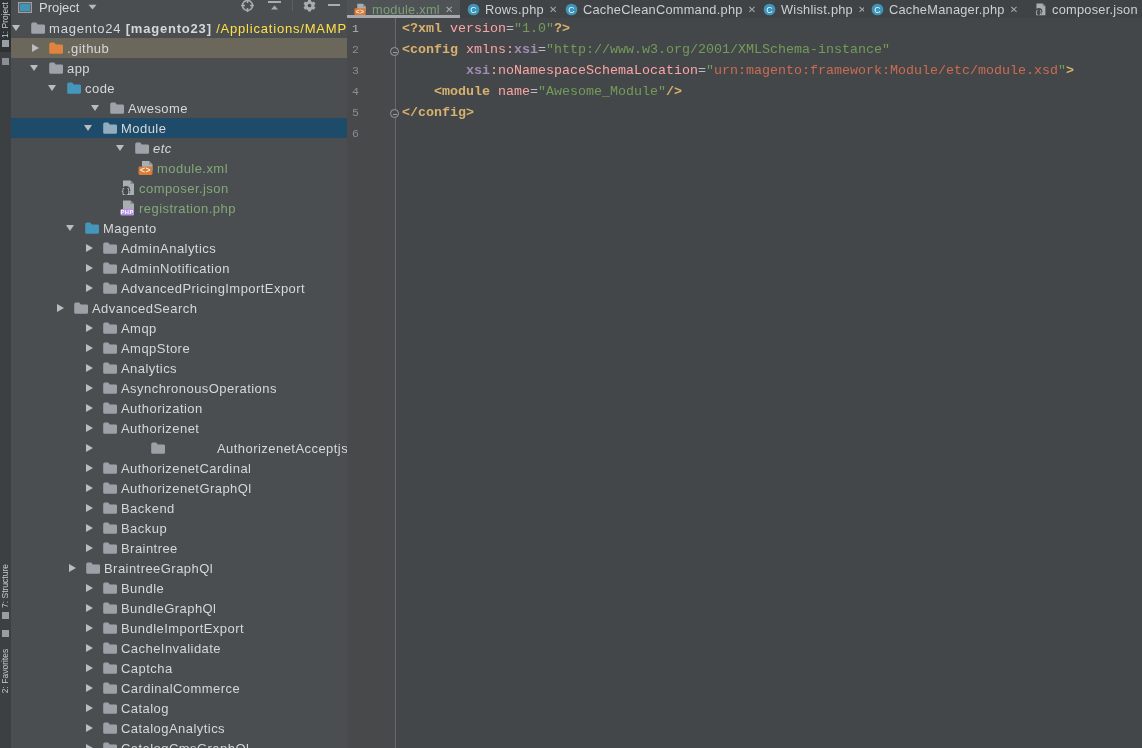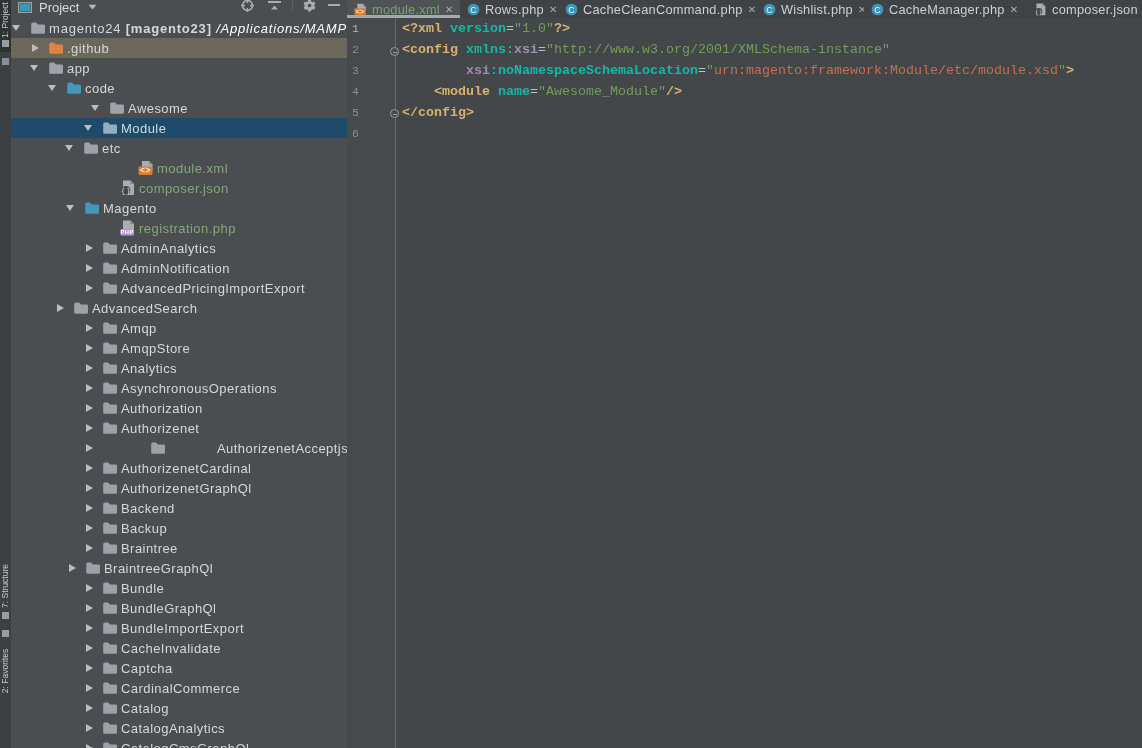--- a/index.html
+++ b/index.html
@@ -10,21 +10,21 @@
 .sq { position:absolute; width:7px; height:7px; background:#999ea2; }
 #panel { position:absolute; left:11px; top:0; width:336px; height:748px; background:#4b4e50; overflow:hidden; }
 #phead { position:absolute; left:0; top:0; width:336px; height:18px; }
 #phead .ptitle { position:absolute; left:7px; top:-2px; height:18px; display:flex; align-items:center; gap:7px;
   color:#d6d9db; font-size:13px; }
 .hicons { position:absolute; top:-4px; height:18px; display:flex; align-items:center; color:#a9adb0; }
 #tree { position:absolute; left:0; top:18px; width:336px; }
 .trow { height:20px; display:flex; align-items:center; white-space:pre; overflow:hidden;
   color:#d4d8da; font-size:13px; letter-spacing:0.45px; }
 .trow b { font-weight:bold; }
-.pathgrey { color:#ffffff;font-style:italic; }
+.pathgrey { color:#fde047; }
 .green { color:#82a878; }
 .ar { width:10px; height:10px; margin-right:8px; flex:none; position:relative; }
 .ad::after { content:""; position:absolute; left:0px; top:2px; border-left:4.5px solid transparent;
   border-right:4.5px solid transparent; border-top:6px solid #b9bdc0; }
 .arr::after { content:""; position:absolute; left:2px; top:0.5px; border-top:4.5px solid transparent;
   border-bottom:4.5px solid transparent; border-left:7px solid #b9bdc0; }
 .ic { width:16px; margin-right:3px; flex:none; display:flex; align-items:center; }
 #editor { position:absolute; left:347px; top:0; width:795px; height:748px; background:#444749; }
 #gutbg { position:absolute; left:0; top:18px; width:48px; height:730px; background:#47494b; }
 #tabbar { position:absolute; left:0; top:0; width:795px; height:18px; background:#404345; }
@@ -39,21 +39,21 @@
 #gutter { position:absolute; left:0; top:18px; width:48px; }
 .ln { height:21px; line-height:21px; text-align:right; width:12px; color:#8a8e91;
   font-family:"Liberation Mono", monospace; font-size:11.5px; }
 .ln.cur { color:#b2b6b8; }
 
 #gsep { position:absolute; left:48px; top:18px; width:1px; height:730px; background:#66696b; }
 #code { position:absolute; left:55px; top:18px; white-space:pre; font-family:"Liberation Mono", monospace;
   font-size:13.333px; }
 .cl { height:21px; line-height:21px; }
 .y { color:#d8b26e; font-weight:bold; }
-.w { color:#14b8a6; font-weight:bold; }
+.w { color:#fca5a5; font-weight:normal; }
 .v { color:#a18cb4; font-weight:bold; }
 .eq { color:#b9bdbf; }
 .g { color:#739c59; }
 .r { color:#cb6b52; }
 .fold { position:absolute; width:9px; height:9px; border:1px solid #989da0; border-radius:50%;
   color:#87898b; background:#47494b; }
 .fold::after { content:""; position:absolute; left:1.5px; top:3.5px; width:4.5px; height:1px; background:#989da0; }
 </style></head>
 <body>
 <div id="panel">
@@ -96,44 +96,44 @@
           </svg></span><span>app</span></div>
 <div class="trow" style="padding-left:37px;"><span class="ar ad"></span><span class="ic"><svg width="16" height="14" viewBox="0 0 16 14">
             <path d="M1.2 3.2 Q1.2 1.6 2.8 1.6 L6.2 1.6 L7.8 3.4 L13.6 3.4 Q15 3.4 15 4.8 L15 11.4 Q15 12.8 13.6 12.8 L2.6 12.8 Q1.2 12.8 1.2 11.4 Z" fill="#4496bb"></path>
           </svg></span><span>code</span></div>
 <div class="trow" style="padding-left:55px;margin-left:25px;"><span class="ar ad"></span><span class="ic"><svg width="16" height="14" viewBox="0 0 16 14">
             <path d="M1.2 3.2 Q1.2 1.6 2.8 1.6 L6.2 1.6 L7.8 3.4 L13.6 3.4 Q15 3.4 15 4.8 L15 11.4 Q15 12.8 13.6 12.8 L2.6 12.8 Q1.2 12.8 1.2 11.4 Z" fill="#9da3a9"></path>
           </svg></span><span>Awesome</span></div>
 <div class="trow" style="padding-left:73px;background:#1d4b69;"><span class="ar ad"></span><span class="ic"><svg width="16" height="14" viewBox="0 0 16 14">
             <path d="M1.2 3.2 Q1.2 1.6 2.8 1.6 L6.2 1.6 L7.8 3.4 L13.6 3.4 Q15 3.4 15 4.8 L15 11.4 Q15 12.8 13.6 12.8 L2.6 12.8 Q1.2 12.8 1.2 11.4 Z" fill="#93adc0"></path>
           </svg></span><span>Module</span></div>
-<div class="trow" style="padding-left:54px;"><span class="ar ad"></span><span class="ic"><svg width="16" height="14" viewBox="0 0 16 14">
+<div class="trow" style="padding-left:105px;font-style:italic;"><span class="ar ad"></span><span class="ic"><svg width="16" height="14" viewBox="0 0 16 14">
             <path d="M1.2 3.2 Q1.2 1.6 2.8 1.6 L6.2 1.6 L7.8 3.4 L13.6 3.4 Q15 3.4 15 4.8 L15 11.4 Q15 12.8 13.6 12.8 L2.6 12.8 Q1.2 12.8 1.2 11.4 Z" fill="#9da3a9"></path>
           </svg></span><span>etc</span></div>
 <div class="trow" style="padding-left:109px;"><span class="ar"></span><span class="ic"><svg width="16" height="16" viewBox="0 0 16 16">
             <path d="M4 1 h7 l3.5 3.5 v6 h-10.5 z" fill="#a9aeb2"></path>
             <path d="M11 1 l3.5 3.5 h-3.5 z" fill="#888d91"></path>
             <rect x="0.5" y="6.5" width="14" height="8.5" rx="1.4" fill="#d97c35"></rect>
             <text x="7.5" y="13.4" font-size="8.5" font-weight="bold" fill="#f7ece1" text-anchor="middle" font-family="Liberation Sans">&lt;&gt;</text>
           </svg></span><span class="green">module.xml</span></div>
 <div class="trow" style="padding-left:91px;"><span class="ar"></span><span class="ic"><svg width="16" height="16" viewBox="0 0 16 16">
             <path d="M3 0.5 h7.5 l3.5 3.5 v11 h-11 z" fill="#a9aeb2"></path>
             <path d="M10.5 0.5 l3.5 3.5 h-3.5 z" fill="#83888c"></path>
             <circle cx="6" cy="10.4" r="4.3" fill="#45494b"></circle>
             <text x="6" y="13.4" font-size="7.6" fill="#cfd3d5" text-anchor="middle" font-family="Liberation Sans">{ }</text>
           </svg></span><span class="green">composer.json</span></div>
-<div class="trow" style="padding-left:55px;"><span class="ar ad"></span><span class="ic"><svg width="16" height="14" viewBox="0 0 16 14">
-            <path d="M1.2 3.2 Q1.2 1.6 2.8 1.6 L6.2 1.6 L7.8 3.4 L13.6 3.4 Q15 3.4 15 4.8 L15 11.4 Q15 12.8 13.6 12.8 L2.6 12.8 Q1.2 12.8 1.2 11.4 Z" fill="#4496bb"></path>
-          </svg></span><span>Magento</span></div>
 <div class="trow" style="padding-left:91px;"><span class="ar"></span><span class="ic"><svg width="16" height="16" viewBox="0 0 16 16">
             <path d="M3 0.5 h7.5 l3.5 3.5 v11 h-11 z" fill="#a9aeb2"></path>
             <path d="M10.5 0.5 l3.5 3.5 h-3.5 z" fill="#83888c"></path>
             <rect x="0.5" y="9" width="13.5" height="6.5" rx="1.2" fill="#b791df"></rect>
             <text x="7.2" y="14.3" font-size="5.8" font-weight="bold" fill="#ffffff" text-anchor="middle" font-family="Liberation Sans">PHP</text>
           </svg></span><span class="green">registration.php</span></div>
+<div class="trow" style="padding-left:55px;"><span class="ar ad"></span><span class="ic"><svg width="16" height="14" viewBox="0 0 16 14">
+            <path d="M1.2 3.2 Q1.2 1.6 2.8 1.6 L6.2 1.6 L7.8 3.4 L13.6 3.4 Q15 3.4 15 4.8 L15 11.4 Q15 12.8 13.6 12.8 L2.6 12.8 Q1.2 12.8 1.2 11.4 Z" fill="#4496bb"></path>
+          </svg></span><span>Magento</span></div>
 <div class="trow" style="padding-left:73px;"><span class="ar arr"></span><span class="ic"><svg width="16" height="14" viewBox="0 0 16 14">
             <path d="M1.2 3.2 Q1.2 1.6 2.8 1.6 L6.2 1.6 L7.8 3.4 L13.6 3.4 Q15 3.4 15 4.8 L15 11.4 Q15 12.8 13.6 12.8 L2.6 12.8 Q1.2 12.8 1.2 11.4 Z" fill="#9ba1a7"></path>
           </svg></span><span>AdminAnalytics</span></div>
 <div class="trow" style="padding-left:73px;"><span class="ar arr"></span><span class="ic"><svg width="16" height="14" viewBox="0 0 16 14">
             <path d="M1.2 3.2 Q1.2 1.6 2.8 1.6 L6.2 1.6 L7.8 3.4 L13.6 3.4 Q15 3.4 15 4.8 L15 11.4 Q15 12.8 13.6 12.8 L2.6 12.8 Q1.2 12.8 1.2 11.4 Z" fill="#9ba1a7"></path>
           </svg></span><span>AdminNotification</span></div>
 <div class="trow" style="padding-left:73px;"><span class="ar arr"></span><span class="ic"><svg width="16" height="14" viewBox="0 0 16 14">
             <path d="M1.2 3.2 Q1.2 1.6 2.8 1.6 L6.2 1.6 L7.8 3.4 L13.6 3.4 Q15 3.4 15 4.8 L15 11.4 Q15 12.8 13.6 12.8 L2.6 12.8 Q1.2 12.8 1.2 11.4 Z" fill="#9ba1a7"></path>
           </svg></span><span>AdvancedPricingImportExport</span></div>
 <div class="trow" style="padding-left:44px;"><span class="ar arr"></span><span class="ic"><svg width="16" height="14" viewBox="0 0 16 14">

